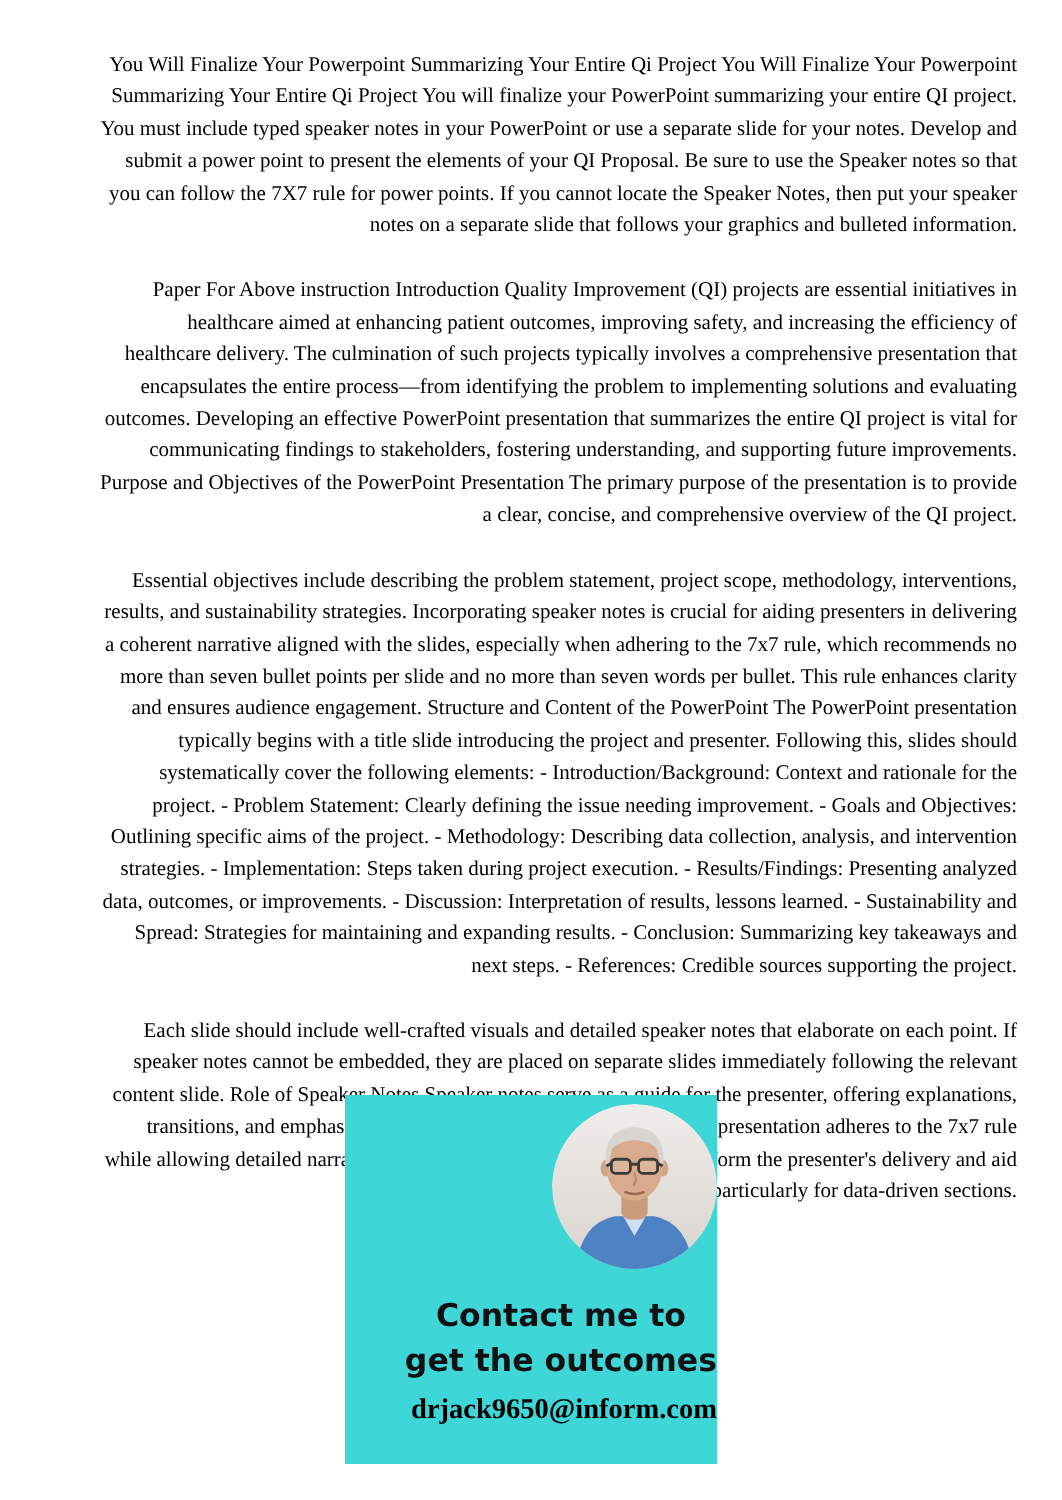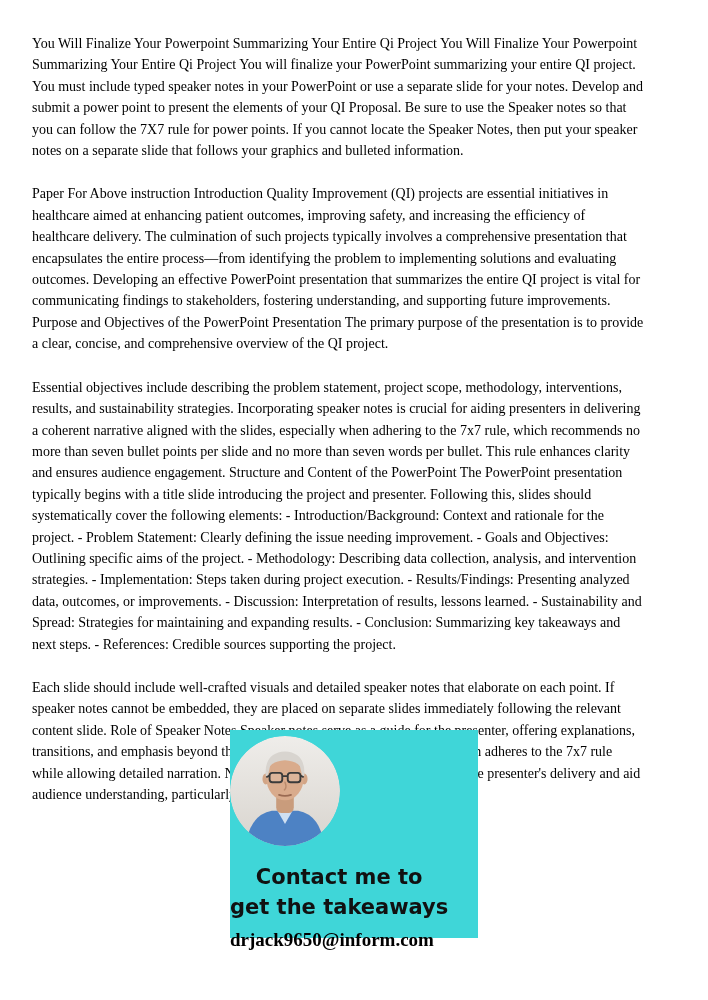--- a/index.html
+++ b/index.html
@@ -7,41 +7,41 @@
   .page {
     position: relative;
     width: 708px;
     height: 1000px;
     background: #ffffff;
     overflow: hidden;
     font-family: "Liberation Serif", serif;
   }
   .content {
     position: absolute;
-    left: 32px;
+    left: 64px;
     top: 33px;
     width: 614px;
     color: #000000;
     font-size: 14px;
     line-height: 21.4px;
-    text-align: left;
+    text-align: right;
   }
   .content p {
     margin: 0 0 22px 0;
   }
   .contact-card {
     position: absolute;
     left: 230px;
     top: 730px;
     width: 248px;
-    height: 208px;
+    height: 246px;
     background: #3fd6d8;
     display: flex;
     flex-direction: column;
-    align-items: flex-start;
+    align-items: flex-end;
     padding-top: 6px;
     z-index: 10;
   }
   .avatar {
     width: 110px;
     height: 110px;
     border-radius: 50%;
     overflow: hidden;
     flex: 0 0 auto;
   }
@@ -113,18 +113,18 @@
           </g>
 
           <path d="M50 42 Q52 47 49.5 49" stroke="#b98a6c" stroke-width="1.3" fill="none" stroke-linecap="round"></path>
 
           <path d="M44.5 53.5 Q50 55.5 55.5 53.5" stroke="#9a6a52" stroke-width="1.5" fill="none" stroke-linecap="round"></path>
         </g>
       </svg>
     </div>
     <div class="contact-text">
       <div>Contact me to</div>
-      <div>get the takeaways</div>
+      <div>get the outcomes</div>
     </div>
     <div class="contact-email">drjack9650@inform.com</div>
   </div>
 
 </div>
 
 </body></html>

